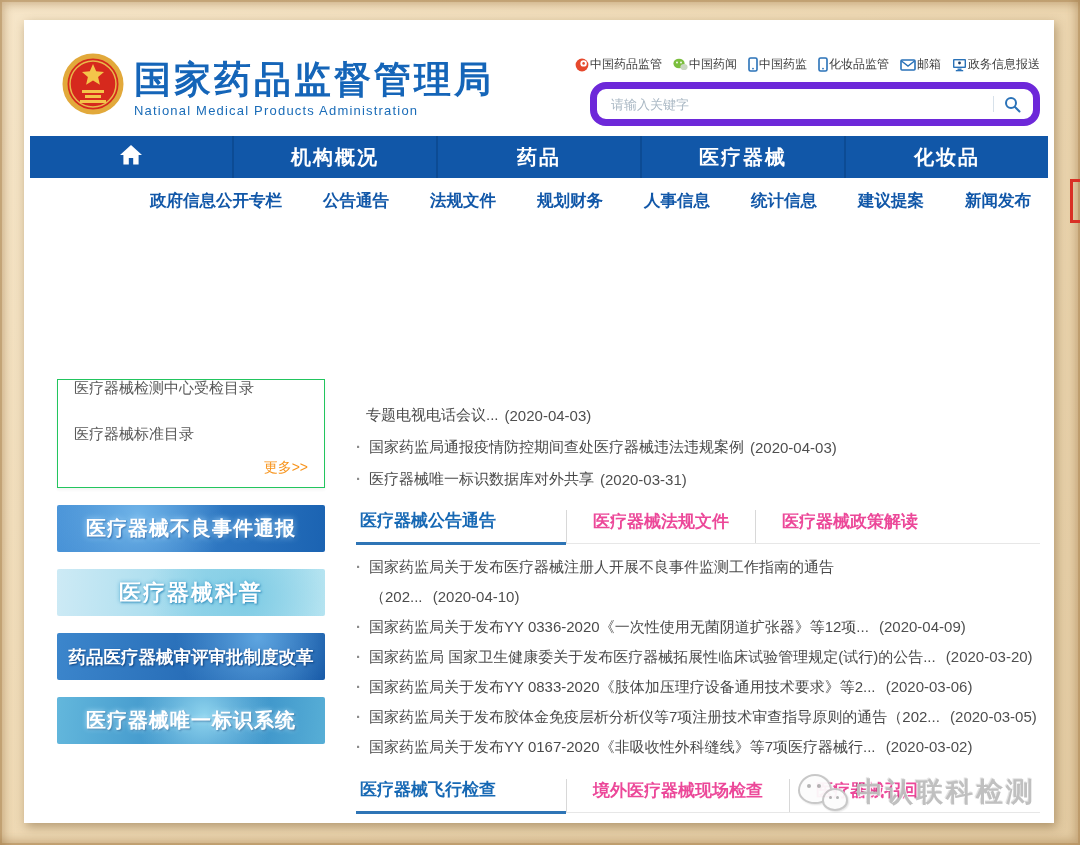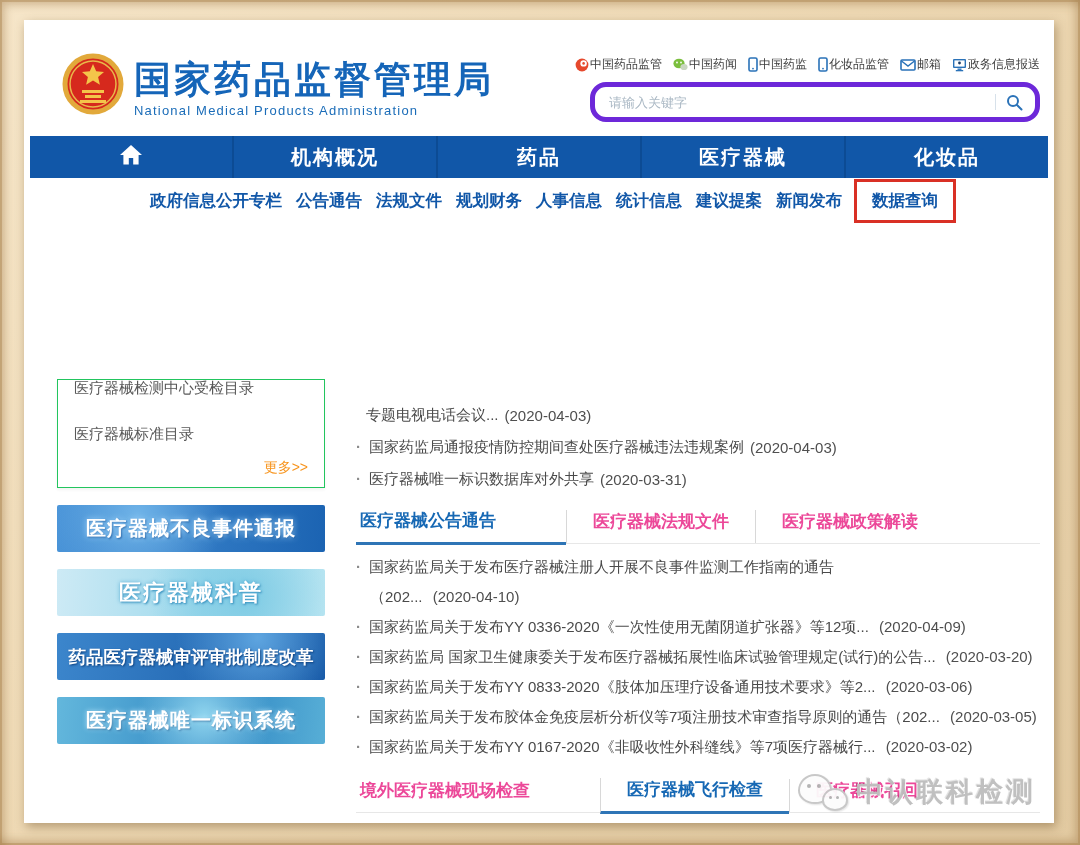--- a/index.html
+++ b/index.html
@@ -18,36 +18,36 @@
   
   .header{position:relative;height:116px;background:#fff;}
   .emblem{position:absolute;left:38px;top:32px;width:62px;height:64px;}
   .brand{position:absolute;left:110px;top:40px;}
   .brand-cn{font-size:37px;font-weight:bold;color:#1565b8;letter-spacing:3px;line-height:40px;}
   .brand-en{font-size:13px;color:#1a6cb8;letter-spacing:1.2px;margin-top:3px;}
   .header-right{position:absolute;right:14px;top:36px;width:450px;}
   .top-links{display:flex;justify-content:flex-end;align-items:center;gap:11px;font-size:12px;color:#3c3c3c;margin-bottom:9px;white-space:nowrap;}
   .top-link{display:flex;align-items:center;gap:1px;text-decoration:none;color:#3c3c3c;cursor:pointer;}
   .top-link svg{display:block;}
-  .search-bar{height:30px;border:5px solid #6d28d9;border-radius:16px;display:flex;align-items:center;padding:0 12px;background:#fff;}
+  .search-bar{height:30px;border:7px solid #6d28d9;border-radius:16px;display:flex;align-items:center;padding:0 12px;background:#fff;}
   .search-input{flex:1;border:none;outline:none;font-size:13px;color:#333;background:transparent;}
   .search-input::placeholder{color:#aab8c4;}
   .search-divider{width:1px;height:16px;background:#d7e1ea;margin-right:10px;}
 
   
   .nav{margin:0 6px;height:42px;display:flex;background:#1157a8;}
   .nav-item{flex:1;display:flex;align-items:center;justify-content:center;color:#fff;
     font-size:20px;font-weight:bold;letter-spacing:2px;position:relative;cursor:pointer;}
   .nav-item + .nav-item{border-left:2px solid #0c4b94;}
   .nav-item.active{background:#f08a00;border-left:none;margin-left:2px;}
   .nav-item.active::after{content:"";position:absolute;bottom:0;left:50%;margin-left:-7px;
     border-left:7px solid transparent;border-right:7px solid transparent;border-bottom:7px solid #fff;}
 
   
-  .subnav{height:46px;display:flex;align-items:center;padding-left:126px;gap:14px;background:#fff;white-space:nowrap;}
+  .subnav{height:46px;display:flex;align-items:center;padding-left:126px;gap:41px;background:#fff;white-space:nowrap;}
   .subnav-item{font-size:16.5px;font-weight:bold;color:#1157a8;text-decoration:none;cursor:pointer;}
   .red-box{border:3px solid #d93025;padding:8px 15px;margin:-8px -15px -8px -15px;margin-left:-2px;}
 
   .dropdown-spacer{height:155px;background:#fff;}
 
   
   .content{position:relative;height:440px;margin:0 6px;}
   .sidebar{position:absolute;left:27px;top:0;width:268px;}
   .quicklinks{height:95px;border:1px solid #22c55e;box-shadow:0 2px 3px rgba(0,0,0,.05);
     padding:6px 16px;overflow:hidden;background:#fff;}
@@ -305,22 +305,22 @@
           <span class="bullet">国家药监局关于发布胶体金免疫层析分析仪等7项注册技术审查指导原则的通告（202...</span>
           <span class="news-date">(2020-03-05)</span>
         </div>
         <div class="notice-row">
           <span class="bullet">国家药监局关于发布YY 0167-2020《非吸收性外科缝线》等7项医疗器械行...</span>
           <span class="news-date">(2020-03-02)</span>
         </div>
       </div>
 
       <div class="tabs lower">
+        <div class="tab active">医疗器械飞行检查</div>
         <div class="tab">境外医疗器械现场检查</div>
-        <div class="tab active">医疗器械飞行检查</div>
         <div class="tab">医疗器械召回</div>
       </div>
 
     </div>
   </div>
 
   <div class="watermark">
     <div class="wm-logo">
       <div class="wm-bubble-big"></div>
       <div class="wm-bubble-small"></div>

